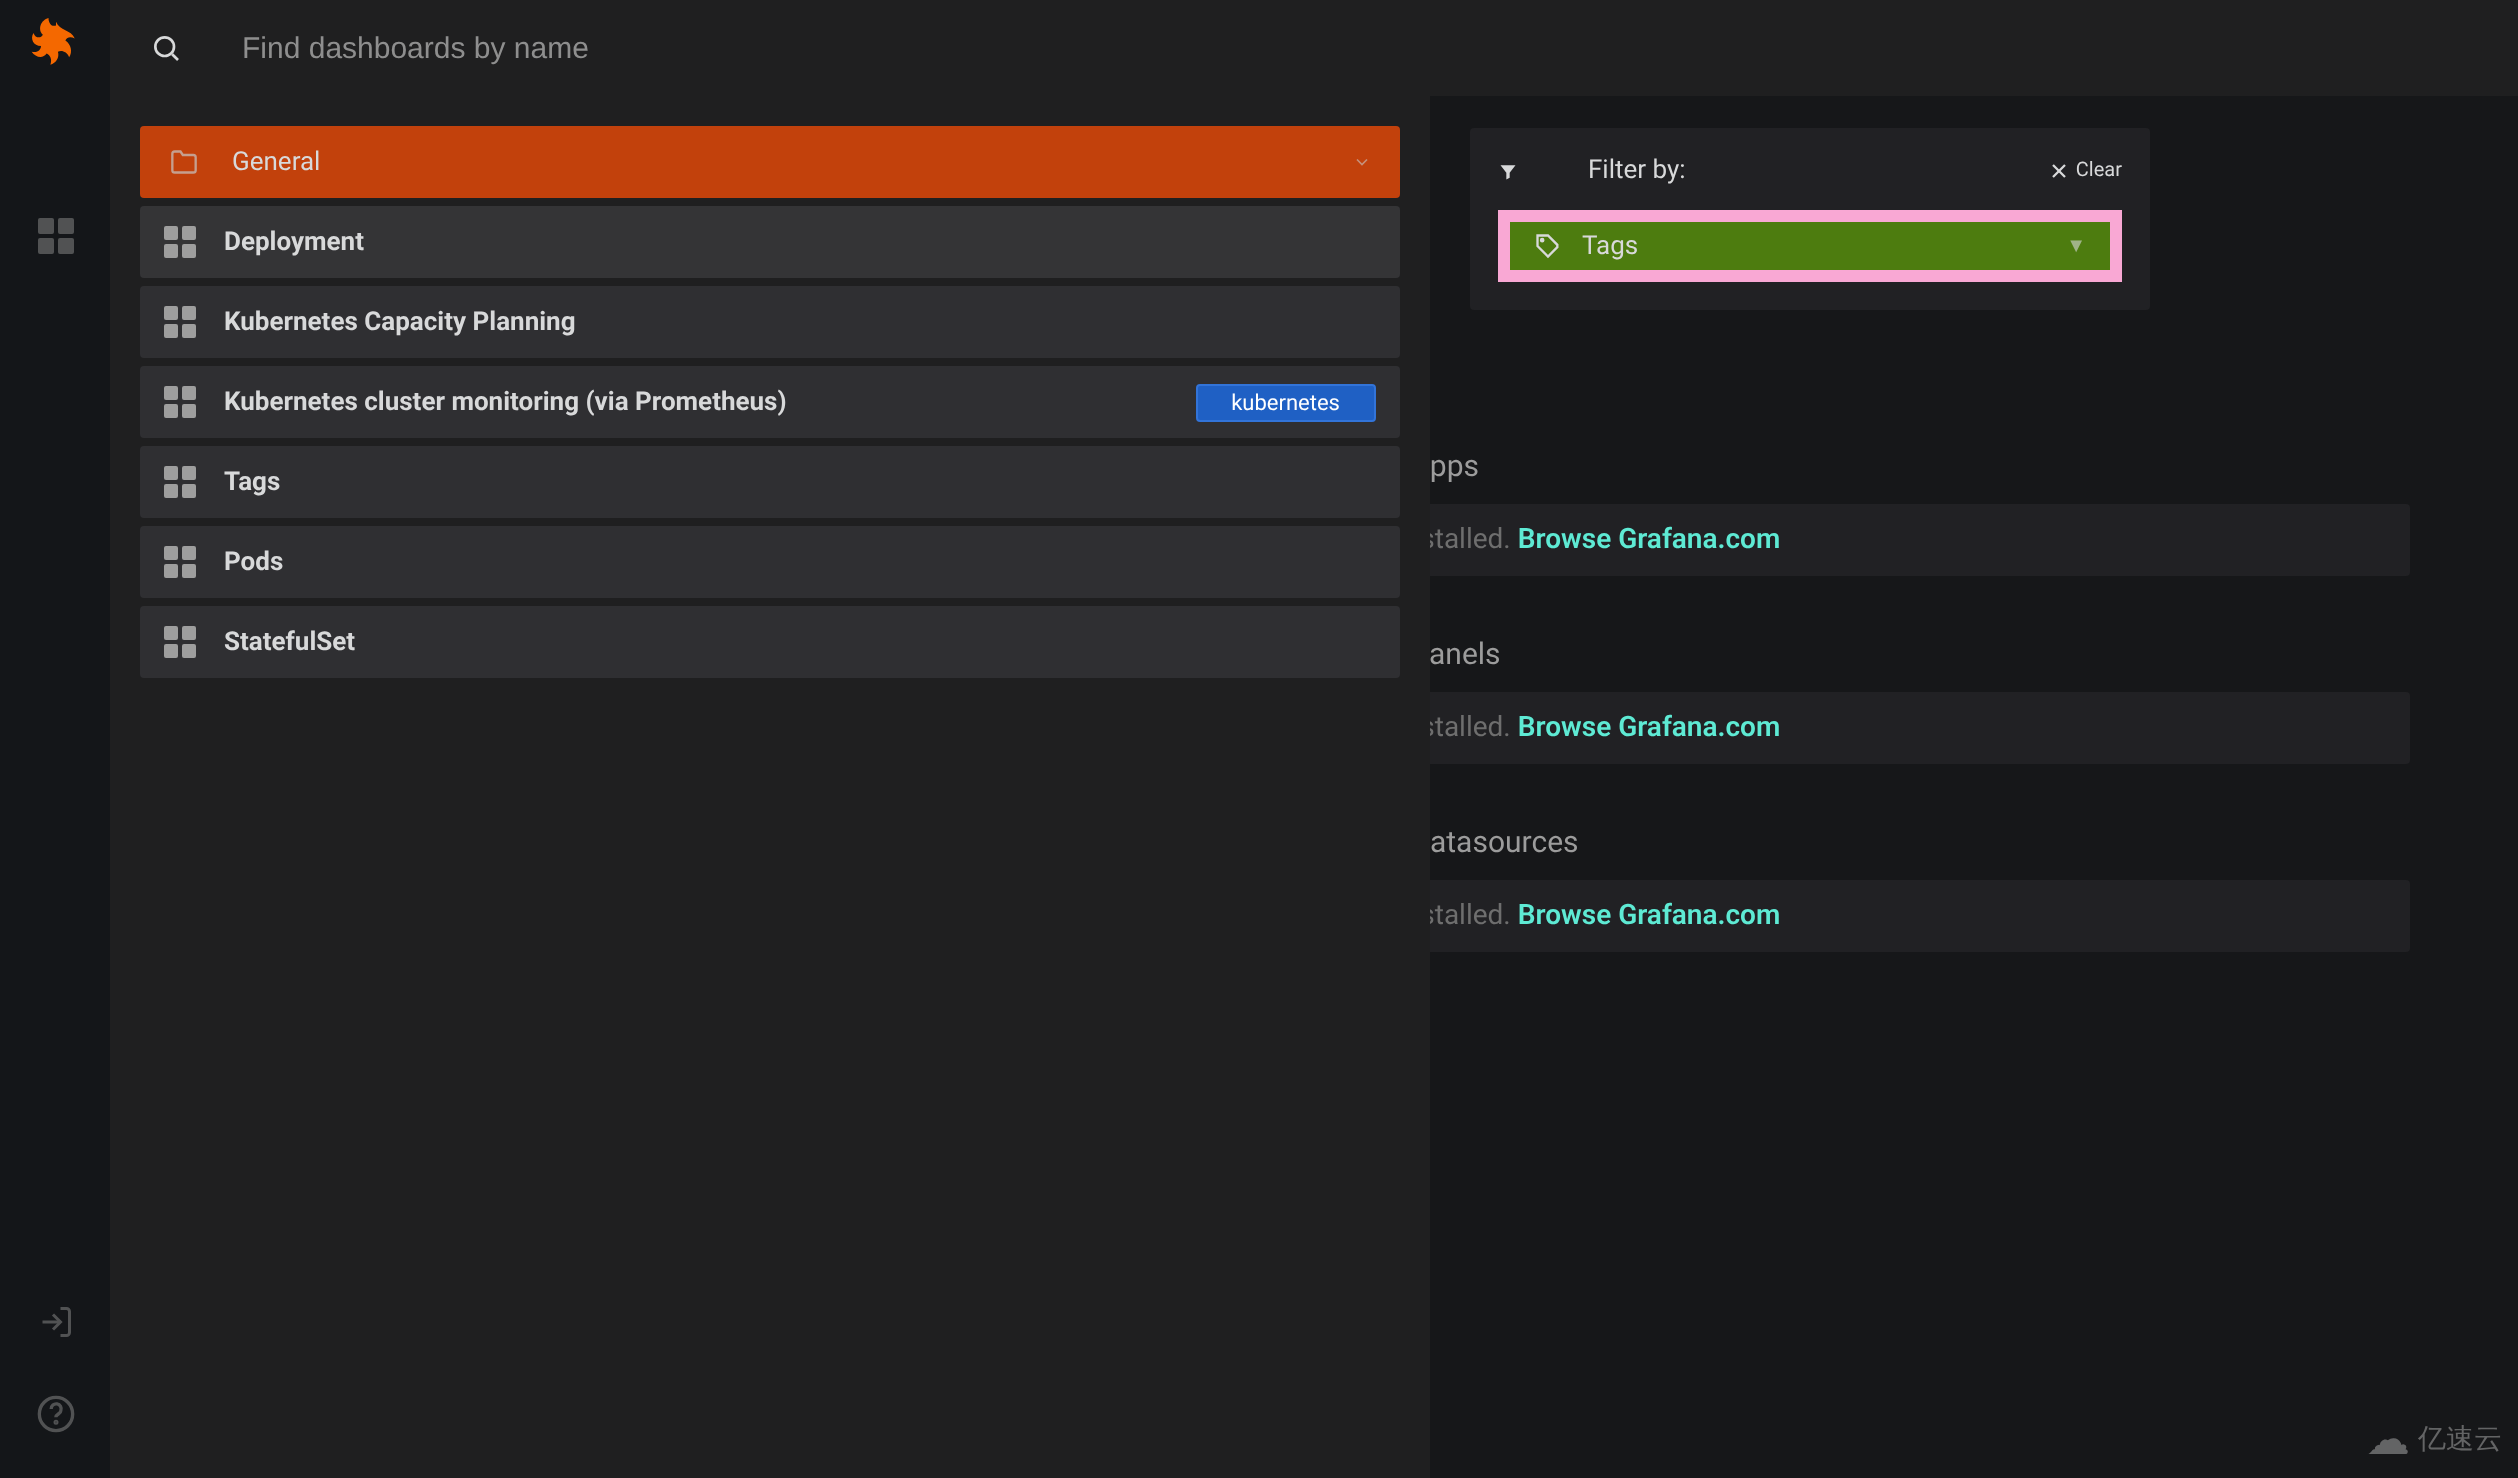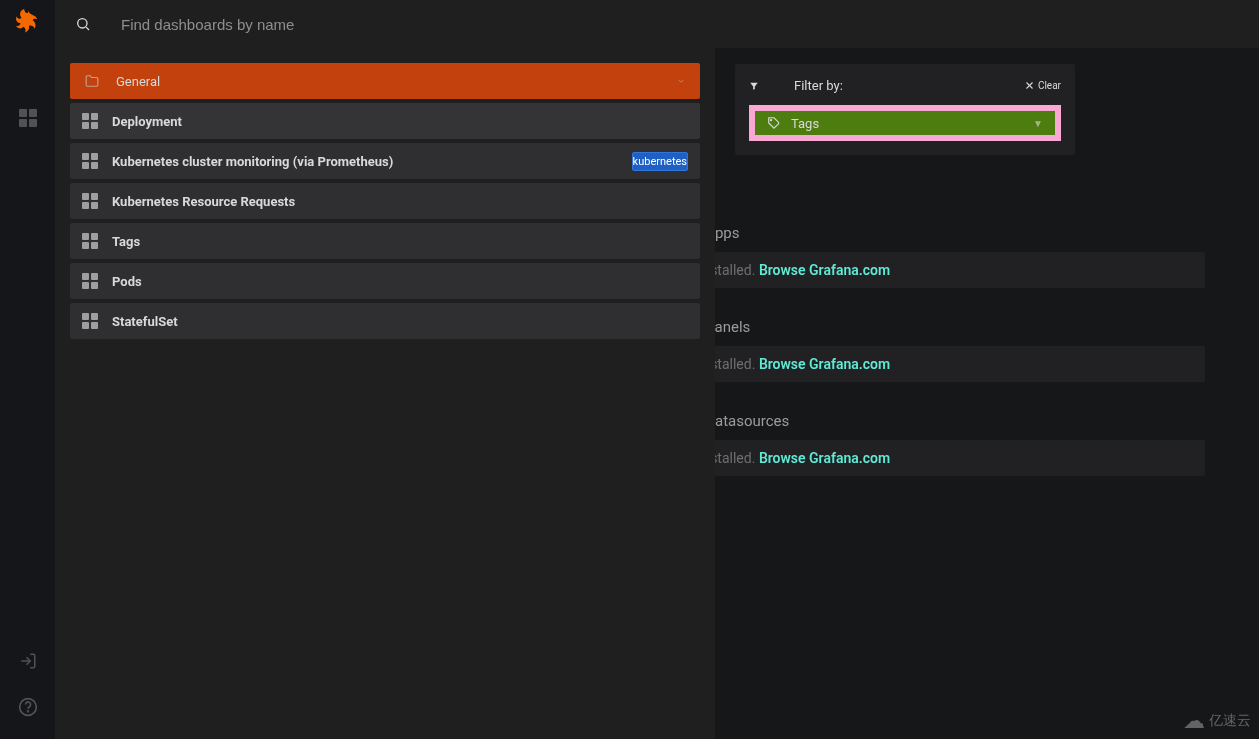--- a/index.html
+++ b/index.html
@@ -112,21 +112,21 @@
     .dash-item:first-of-type { background:#343436; }
     .dash-item .dash-icon { margin-right: 14px; width:16px; height:16px; }
     .dash-item .dash-icon > span { background:#9e9e9e; }
     .dash-item .lbl { color: #d8d9da; font-weight: bold; }
     .tag-badge {
       margin-left: auto;
       background: #1f60c4;
       border: 1px solid #3274d9;
       color: #fff;
       font-size: 11px;
-      padding: 2px 0;
+      padding: 2px 17px;
       border-radius: 2px;
     }
 
     
     .right-area {
       position: absolute;
       left: 715px;
       top: 48px;
       right: 0;
       bottom: 0;
@@ -244,31 +244,31 @@
         </div>
         <span class="lbl">Deployment</span>
       </div>
       <div class="dash-item">
         <div class="dash-icon">
           <span></span>
           <span></span>
           <span></span>
           <span></span>
         </div>
+        <span class="lbl">Kubernetes Capacity Planning</span>
+      </div>
+      <div class="dash-item">
+        <div class="dash-icon">
+          <span></span>
+          <span></span>
+          <span></span>
+          <span></span>
+        </div>
         <span class="lbl">Kubernetes cluster monitoring (via Prometheus)</span>
         <span class="tag-badge">kubernetes</span>
-      </div>
-      <div class="dash-item">
-        <div class="dash-icon">
-          <span></span>
-          <span></span>
-          <span></span>
-          <span></span>
-        </div>
-        <span class="lbl">Kubernetes Resource Requests</span>
       </div>
       <div class="dash-item">
         <div class="dash-icon">
           <span></span>
           <span></span>
           <span></span>
           <span></span>
         </div>
         <span class="lbl">Tags</span>
       </div>

